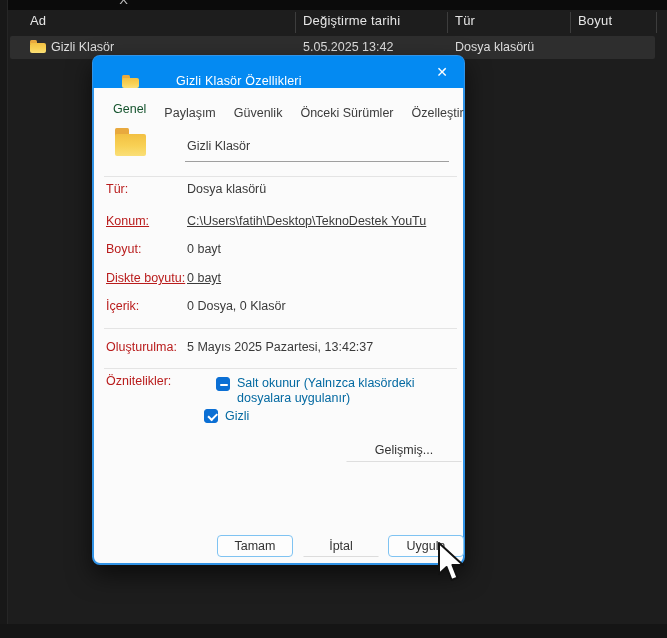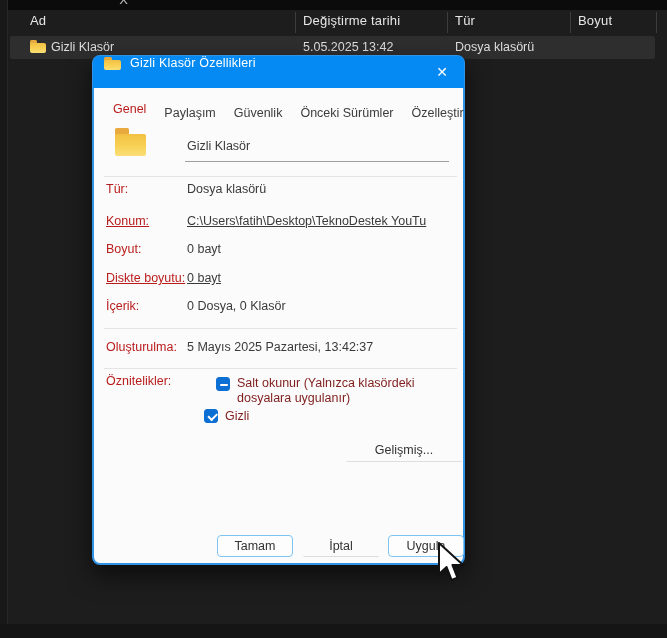--- a/index.html
+++ b/index.html
@@ -34,49 +34,49 @@
   .folder-sm { width:16px; height:13px; }
   .row-folder { position:absolute; left:20px; top:4px; }
   .title-folder { width:17px; height:13px; margin-top:1px; }
   .folder-lg { position:absolute; left:21px; top:71px; width:31px; height:28px; }
 
   
   .dialog { position:absolute; left:92px; top:55px; width:373px; height:510px;
             background:#fbfbfb; border:2px solid var(--dialog_border,#3193e6); border-radius:8px;
             box-shadow:0 10px 24px rgba(0,0,0,.6); }
   .titlebar { position:absolute; left:-1px; top:-1px; width:371px; height:32px; background:var(--titlebar,#048af2);
-              border-radius:6px 6px 0 0; display:flex; align-items:flex-start; padding-left:11px; }
+              border-radius:6px 6px 0 0; display:flex; align-items:flex-end; padding-left:29px;gap:28px; }
   .title-text { color:#fff; font-size:12.5px; margin-left:9px; letter-spacing:.2px; }
   .close-btn { position:absolute; right:2px; top:0; width:40px; height:31px; display:flex; align-items:center;
                justify-content:center; color:#fff; font-size:14px; cursor:default; border-radius:0 6px 0 0; }
 
   .tabs { position:absolute; left:10px; top:40px; height:26px; display:flex; align-items:flex-end; }
   .tab { font-size:12.5px; color:#3c3c3c; padding:3px 9px; position:relative; white-space:nowrap; }
-  .tab.selected { top:-4px; color:#b91c1c; }
+  .tab.selected { top:-4px; color:#14532d; }
 
   .name-value { position:absolute; left:93px; top:82px; font-size:12.5px; color:#3a3a3a; width:262px;
                 background:transparent; border:none; outline:none; font-family:inherit; }
   .name-underline { position:absolute; left:91px; top:104px; width:264px; height:1px; background:#9f9f9f; }
 
   .hline { position:absolute; left:10px; width:353px; height:1px; background:#e4e4e4; }
   .hl1{top:119px;} .hl2{top:271px;} .hl3{top:311px;}
 
   .frow-label { position:absolute; left:12px; font-size:12.5px; color:#b91c1c; }
   .frow-value { position:absolute; left:93px; font-size:12.5px; color:#3a3a3a; white-space:nowrap; }
   .fy0{top:125px;} .fy1{top:157px;text-decoration:underline;} .fy2{top:185px;} .fy3{top:214px;text-decoration:underline;} .fy4{top:242px;}
   .fy-created{top:283px;} .fy-attr{top:317px;}
 
   .checkbox { position:absolute; width:14px; height:14px; border:1px solid #8a8a8a; border-radius:3px; background:#fff; }
   .checkbox.indeterminate, .checkbox.checked { background:var(--checkbox,#0b6fd4); border-color:var(--checkbox,#0b6fd4); }
   .checkbox.indeterminate::after { content:""; position:absolute; left:3px; top:5.5px; width:8px; height:2.5px; background:#fff; border-radius:1px; }
   .checkbox.checked::after { content:""; position:absolute; left:2.5px; top:3px; width:7px; height:3.5px;
                              border-left:2px solid #fff; border-bottom:2px solid #fff; transform:rotate(-45deg); }
   .cb-readonly { left:122px; top:320px; }
   .cb-hidden { left:110px; top:352px; }
-  .cb-label { position:absolute; font-size:12.5px; color:#7f1d1d; line-height:15px; }
+  .cb-label { position:absolute; font-size:12.5px; color:#0369a1; line-height:15px; }
   .lbl-readonly { left:143px; top:319px; width:225px; }
   .lbl-hidden { left:131px; top:352px; }
 
   .btn { position:absolute; height:22px; width:76px; background:#fdfdfd; border:1px solid var(--button_border,#7fc3f2);
          border-radius:4px; font-size:12.5px; color:#333; font-family:inherit; text-align:center; line-height:20px; cursor:default; }
   .btn-advanced { left:252px; top:381px; width:116px; height:24px; border:1px solid transparent;
                   border-bottom:1px solid #dedede; border-radius:0; background:transparent; line-height:22px; }
   .btn-ok { left:123px; top:478px; }
   .btn-cancel { left:209px; top:478px; border:1px solid transparent; border-bottom:1px solid #dcdcdc; border-radius:0; background:transparent; }
   .btn-apply { left:294px; top:478px; }

